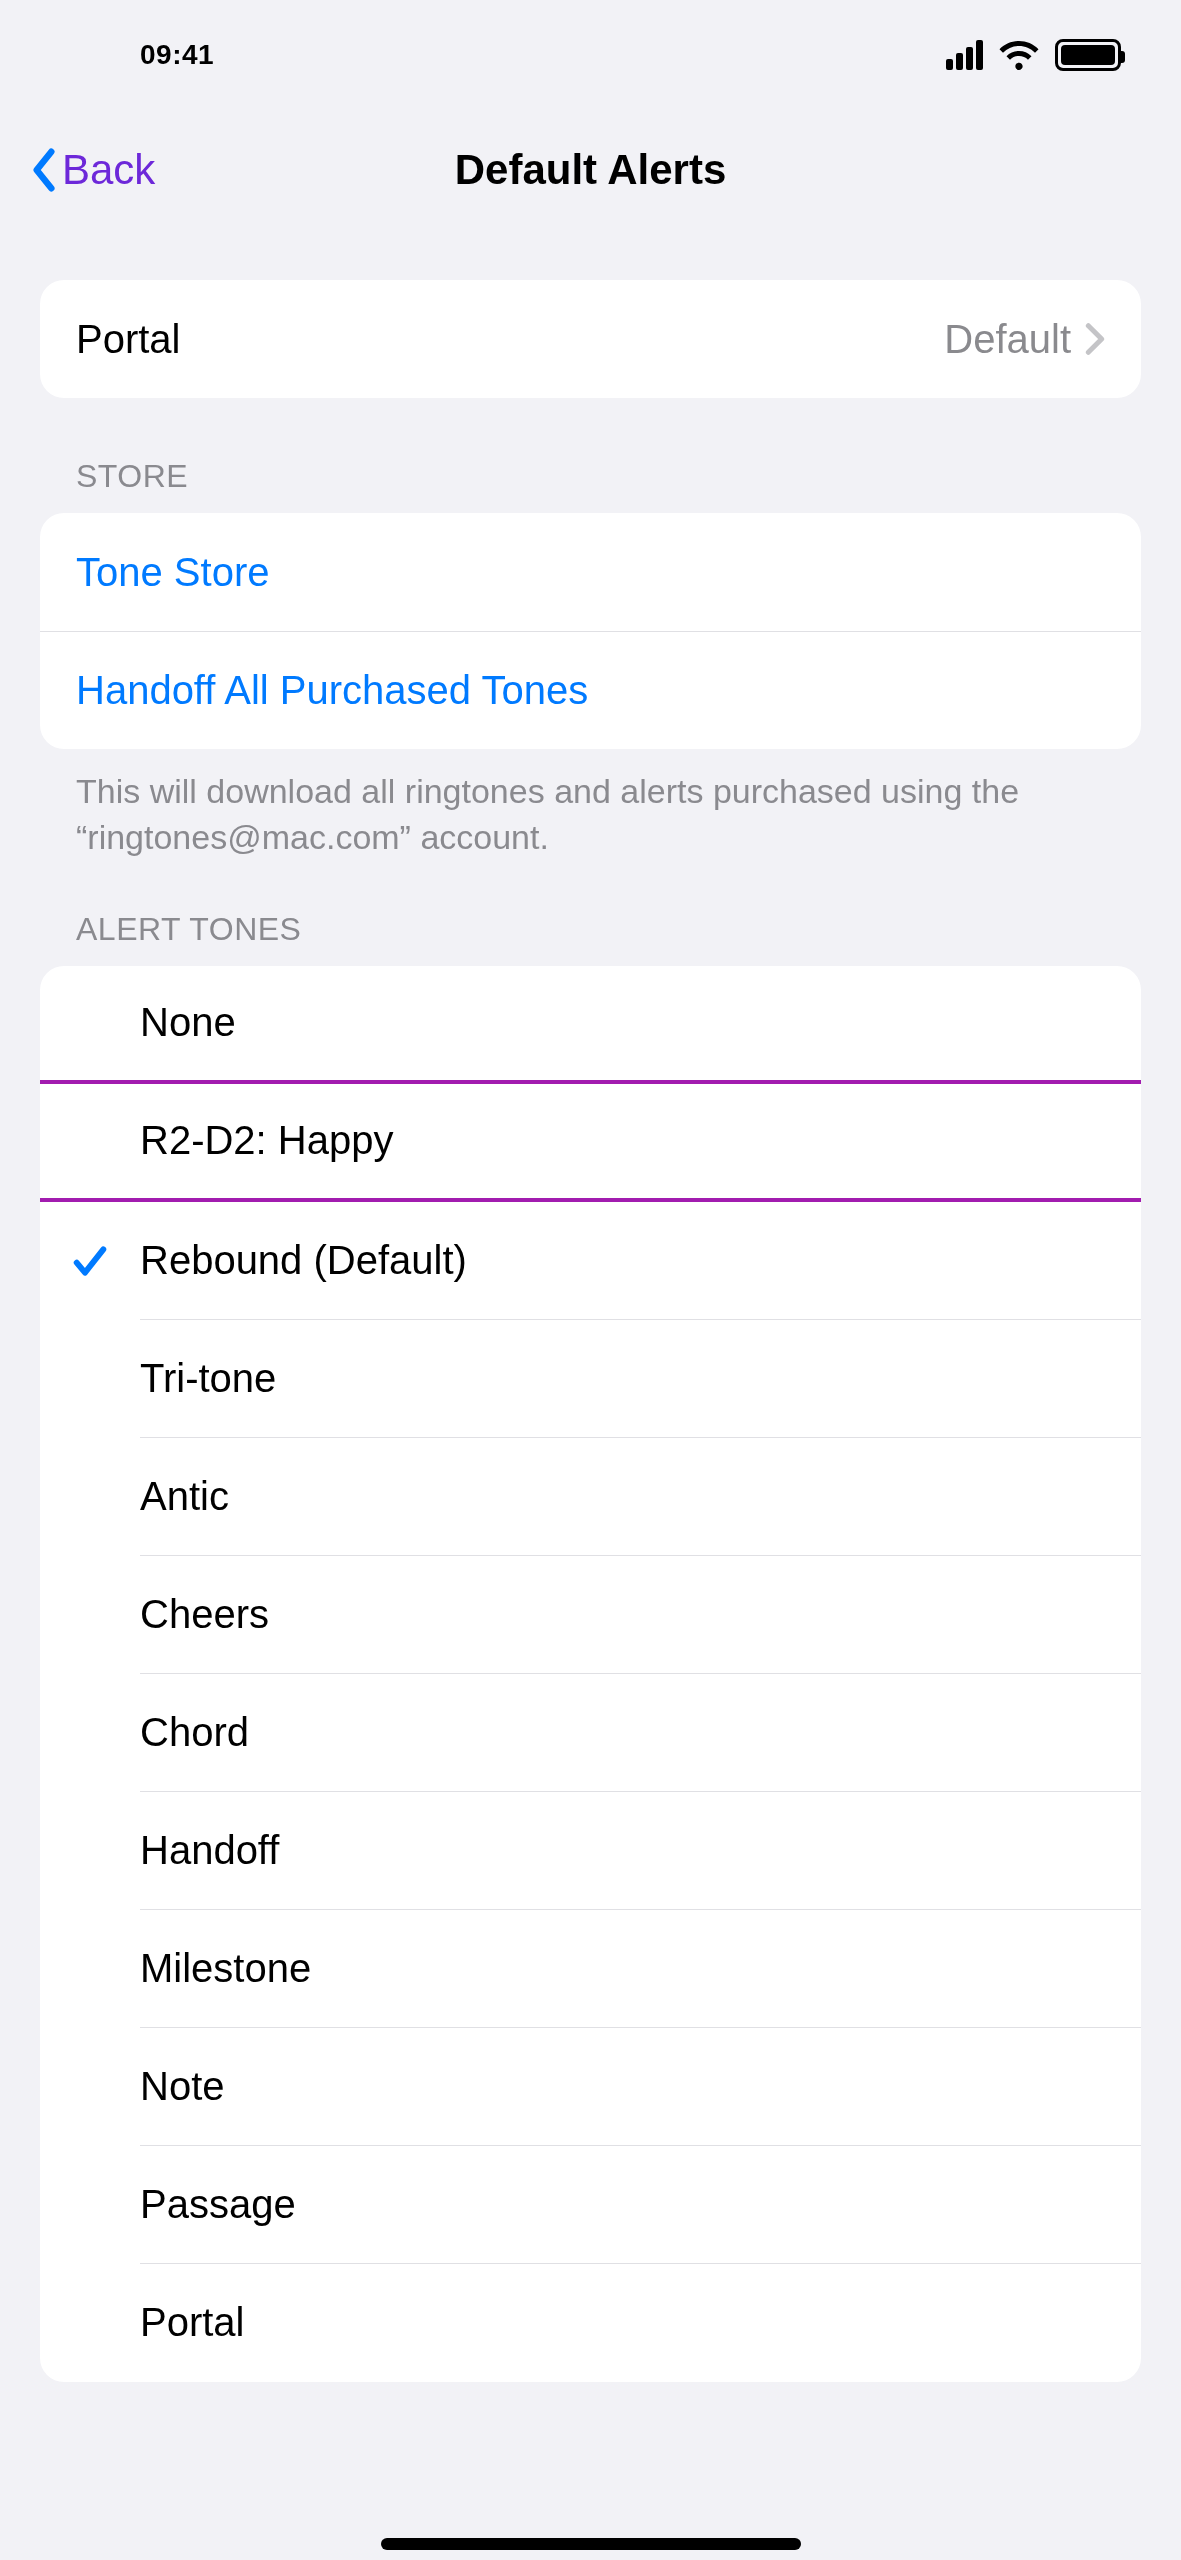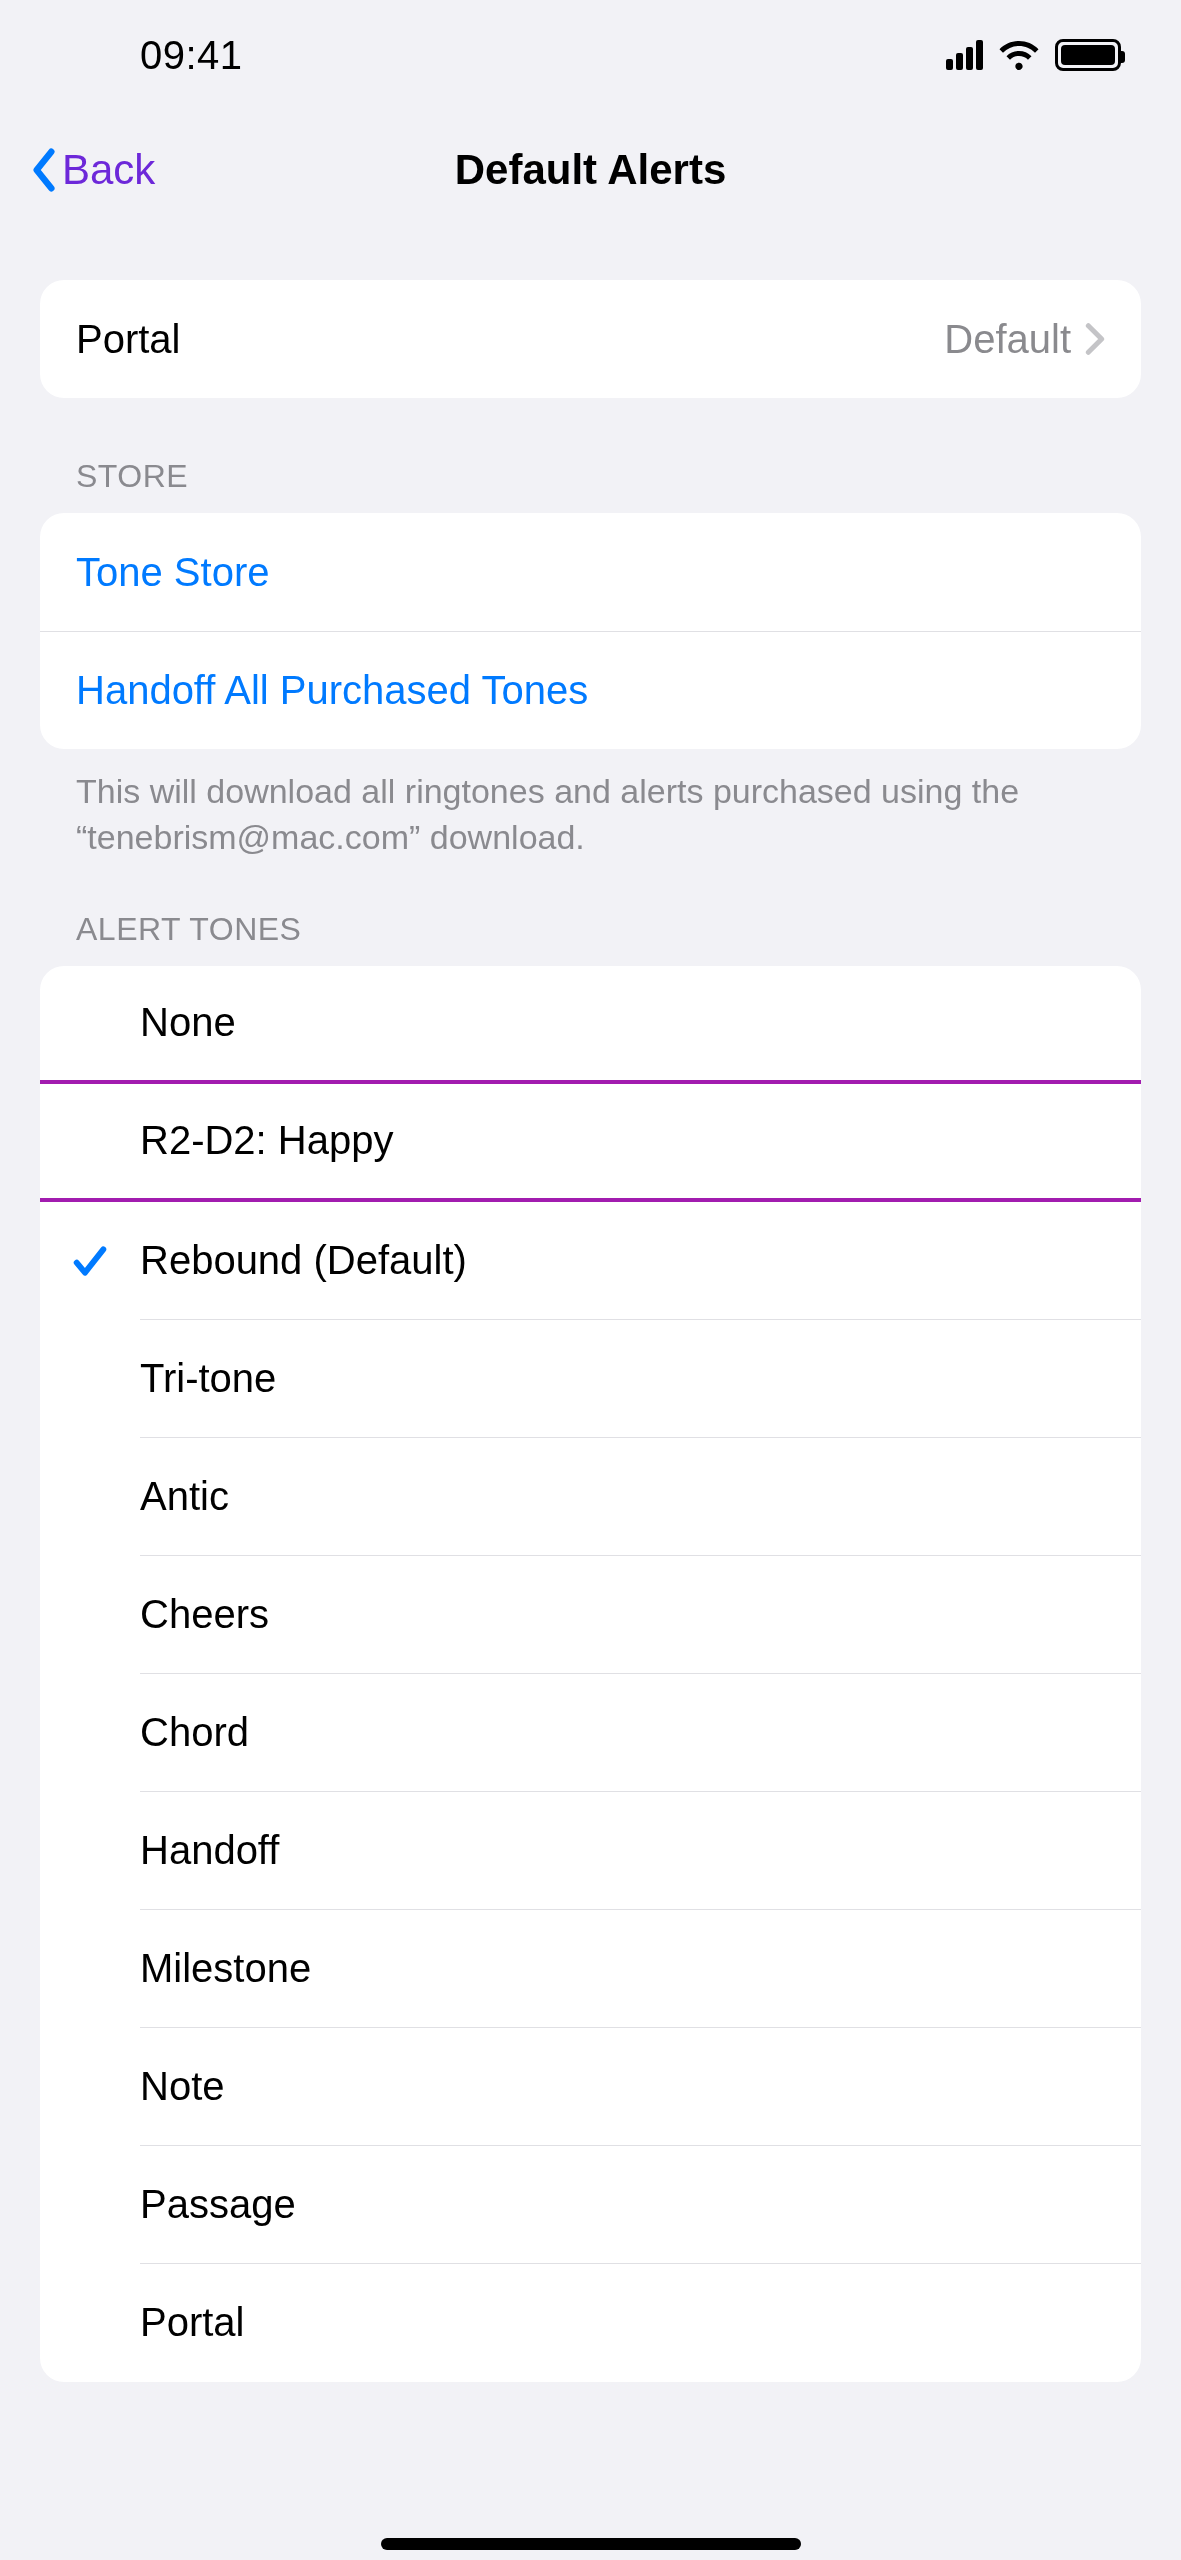--- a/index.html
+++ b/index.html
@@ -14,22 +14,22 @@
 
   
   .status-bar {
     height: 110px;
     display: flex;
     align-items: center;
     justify-content: space-between;
     padding: 0 60px 0 60px;
   }
   .status-time {
-    font-size: 40px;
-    font-weight: 400;
+    font-size: 28px;
+    font-weight: 700;
     letter-spacing: 0.5px;
     padding-left: 80px;
     text-align: center;
   }
   .status-icons {
     display: flex;
     align-items: center;
     gap: 16px;
   }
   .cell-bars {
@@ -204,21 +204,21 @@
 
   <div class="section-header">STORE</div>
   <div class="group">
     <div class="cell link">
       <div class="cell-label">Tone Store</div>
     </div>
     <div class="cell link">
       <div class="cell-label">Handoff All Purchased Tones</div>
     </div>
   </div>
-  <div class="section-footer">This will download all ringtones and alerts purchased using the “tenebrism@mac.com” download.</div>
+  <div class="section-footer">This will download all ringtones and alerts purchased using the “ringtones@mac.com” account.</div>
 
   <div class="section-header" style="margin-top:50px;">ALERT TONES</div>
   <div class="tones-group" id="tones-group">
       <div class="tone-row tone-sep-full">
         <div class="tone-check"></div>
         <div class="tone-label">None</div>
       </div>
       <div class="tone-row tone-sep-full">
         <div class="tone-check"></div>
         <div class="tone-label">R2-D2: Happy</div>

